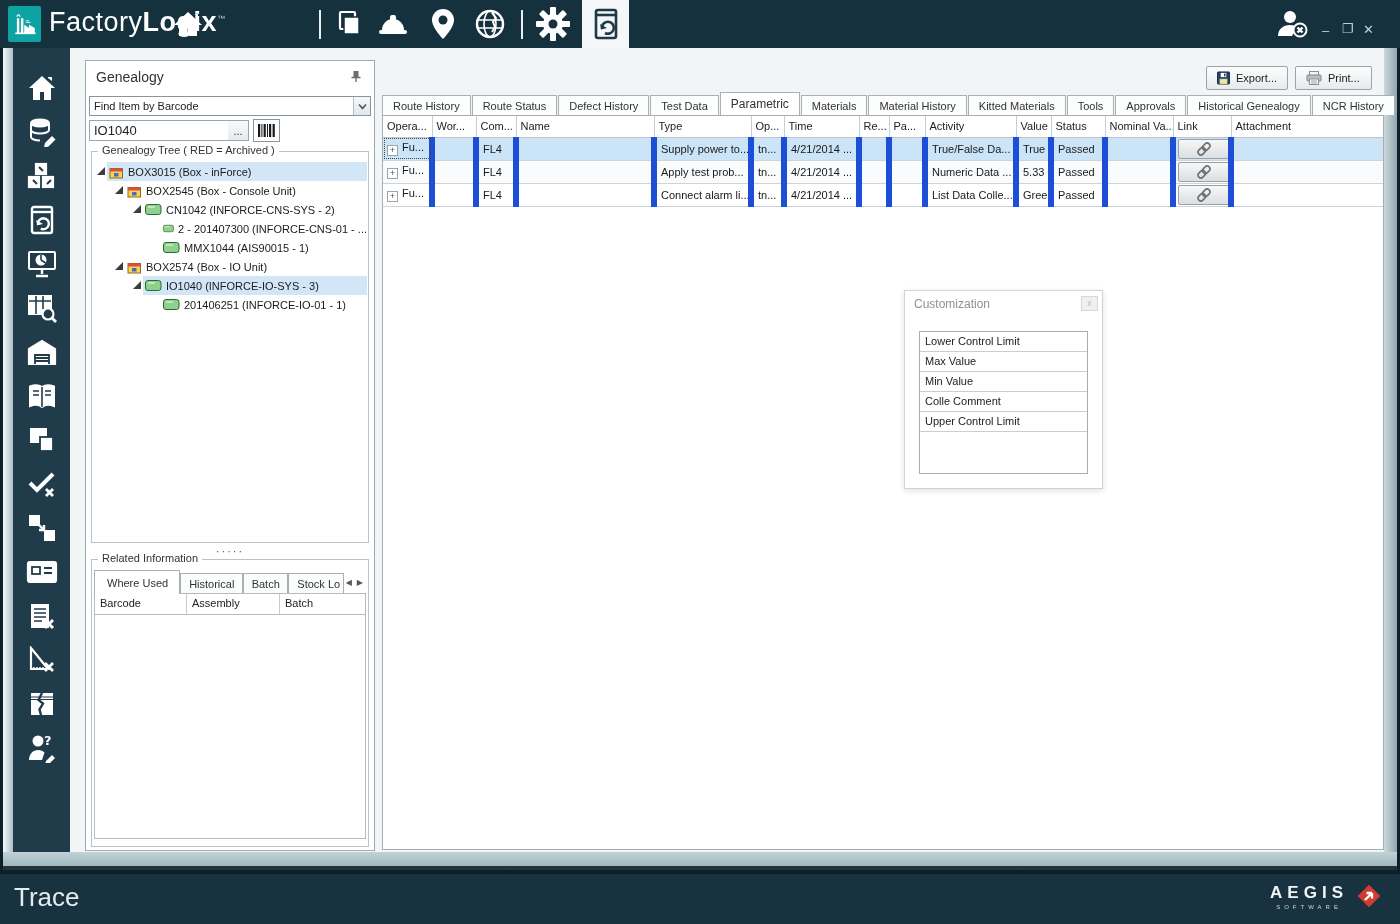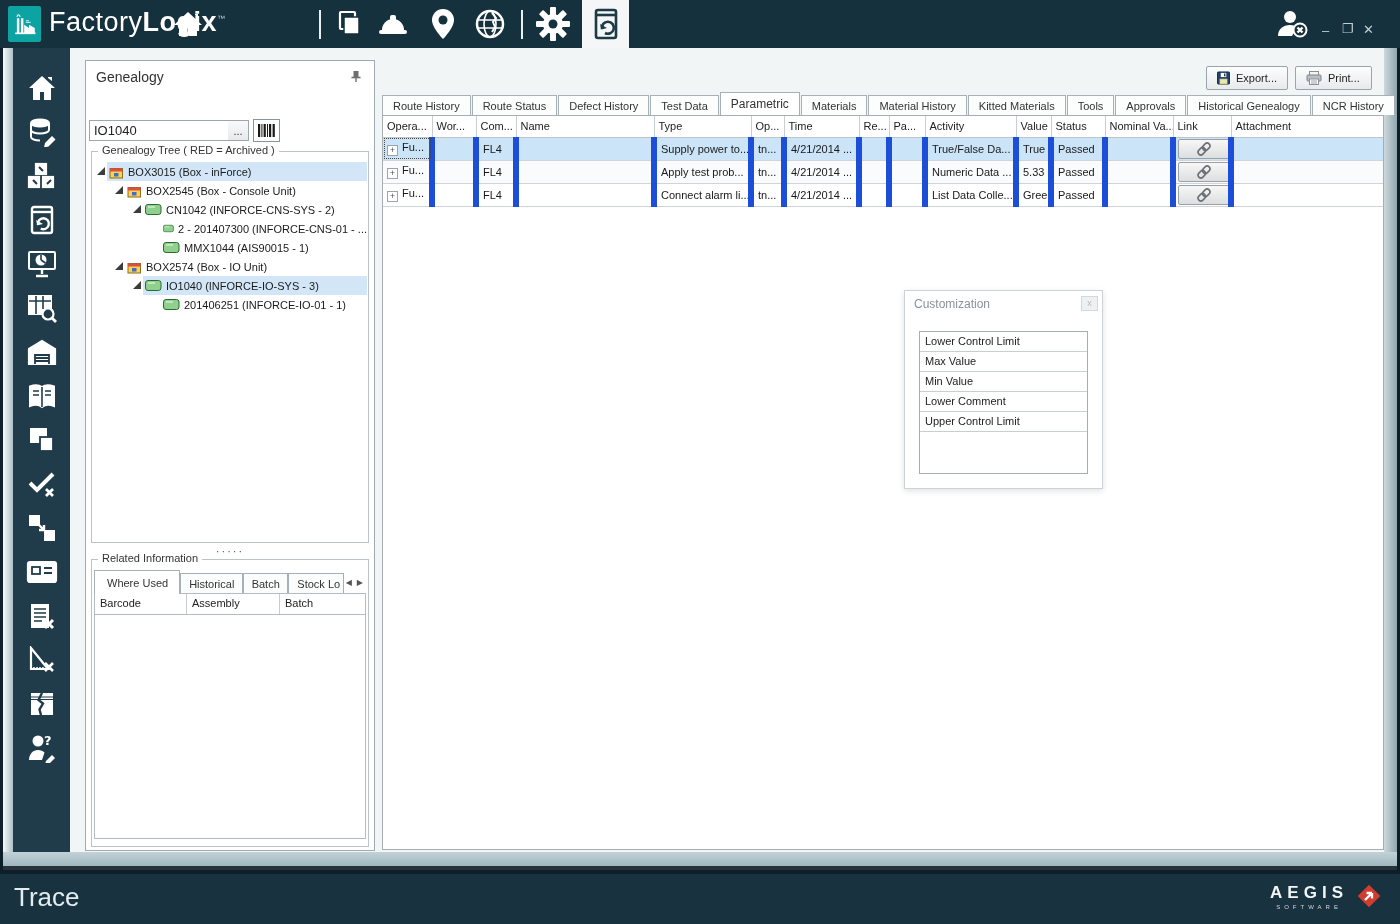--- a/index.html
+++ b/index.html
@@ -309,20 +309,28 @@
   <section class="gen-panel">
     <div class="gen-title">Genealogy</div>
     <button class="gen-pin">
       <svg width="12" height="13" viewBox="0 0 12 13">
           <rect x="3.5" y="1" width="5" height="6" fill="#6e6e6e"></rect>
           <path d="M1.5 7.5h9" stroke="#6e6e6e" stroke-width="1.6"></path>
           <path d="M6 8v4" stroke="#6e6e6e" stroke-width="1.4"></path>
         </svg>
     </button>
 
+    <div class="gen-select">
+      <span class="sel-text">Find Item by Barcode</span>
+      <span class="sel-arrow">
+        <svg width="9" height="7" viewBox="0 0 9 7">
+            <path d="M1 1.5l3.5 4L8 1.5" fill="none" stroke="#4a5a66" stroke-width="1.6"></path>
+          </svg>
+      </span>
+    </div>
 
     <input class="gen-input" value="IO1040" style="">
     <button class="gen-ellipsis">...</button>
     <button class="gen-barcode">
       <svg width="17" height="13" viewBox="0 0 17 13" fill="#1a1a1a">
           <rect x="0" y="0" width="2.2" height="13"></rect>
           <rect x="3.4" y="0" width="1" height="13"></rect>
           <rect x="5.6" y="0" width="2.2" height="13"></rect>
           <rect x="9" y="0" width="1" height="13"></rect>
           <rect x="11" y="0" width="2.2" height="13"></rect>
@@ -628,21 +636,21 @@
         </table>
     </div>
 
     <div class="custom-pop">
       <div class="custom-title">Customization</div>
       <button class="custom-close">x</button>
       <div class="custom-list">
         <div class="custom-item">Lower Control Limit</div>
         <div class="custom-item">Max Value</div>
         <div class="custom-item">Min Value</div>
-        <div class="custom-item">Lower Comment</div>
+        <div class="custom-item">Colle Comment</div>
         <div class="custom-item">Upper Control Limit</div>
       </div>
     </div>
 
   </section>
 </div>
 
 <footer class="footer">
   <div class="footer-title">Trace</div>
   <div class="aegis">

